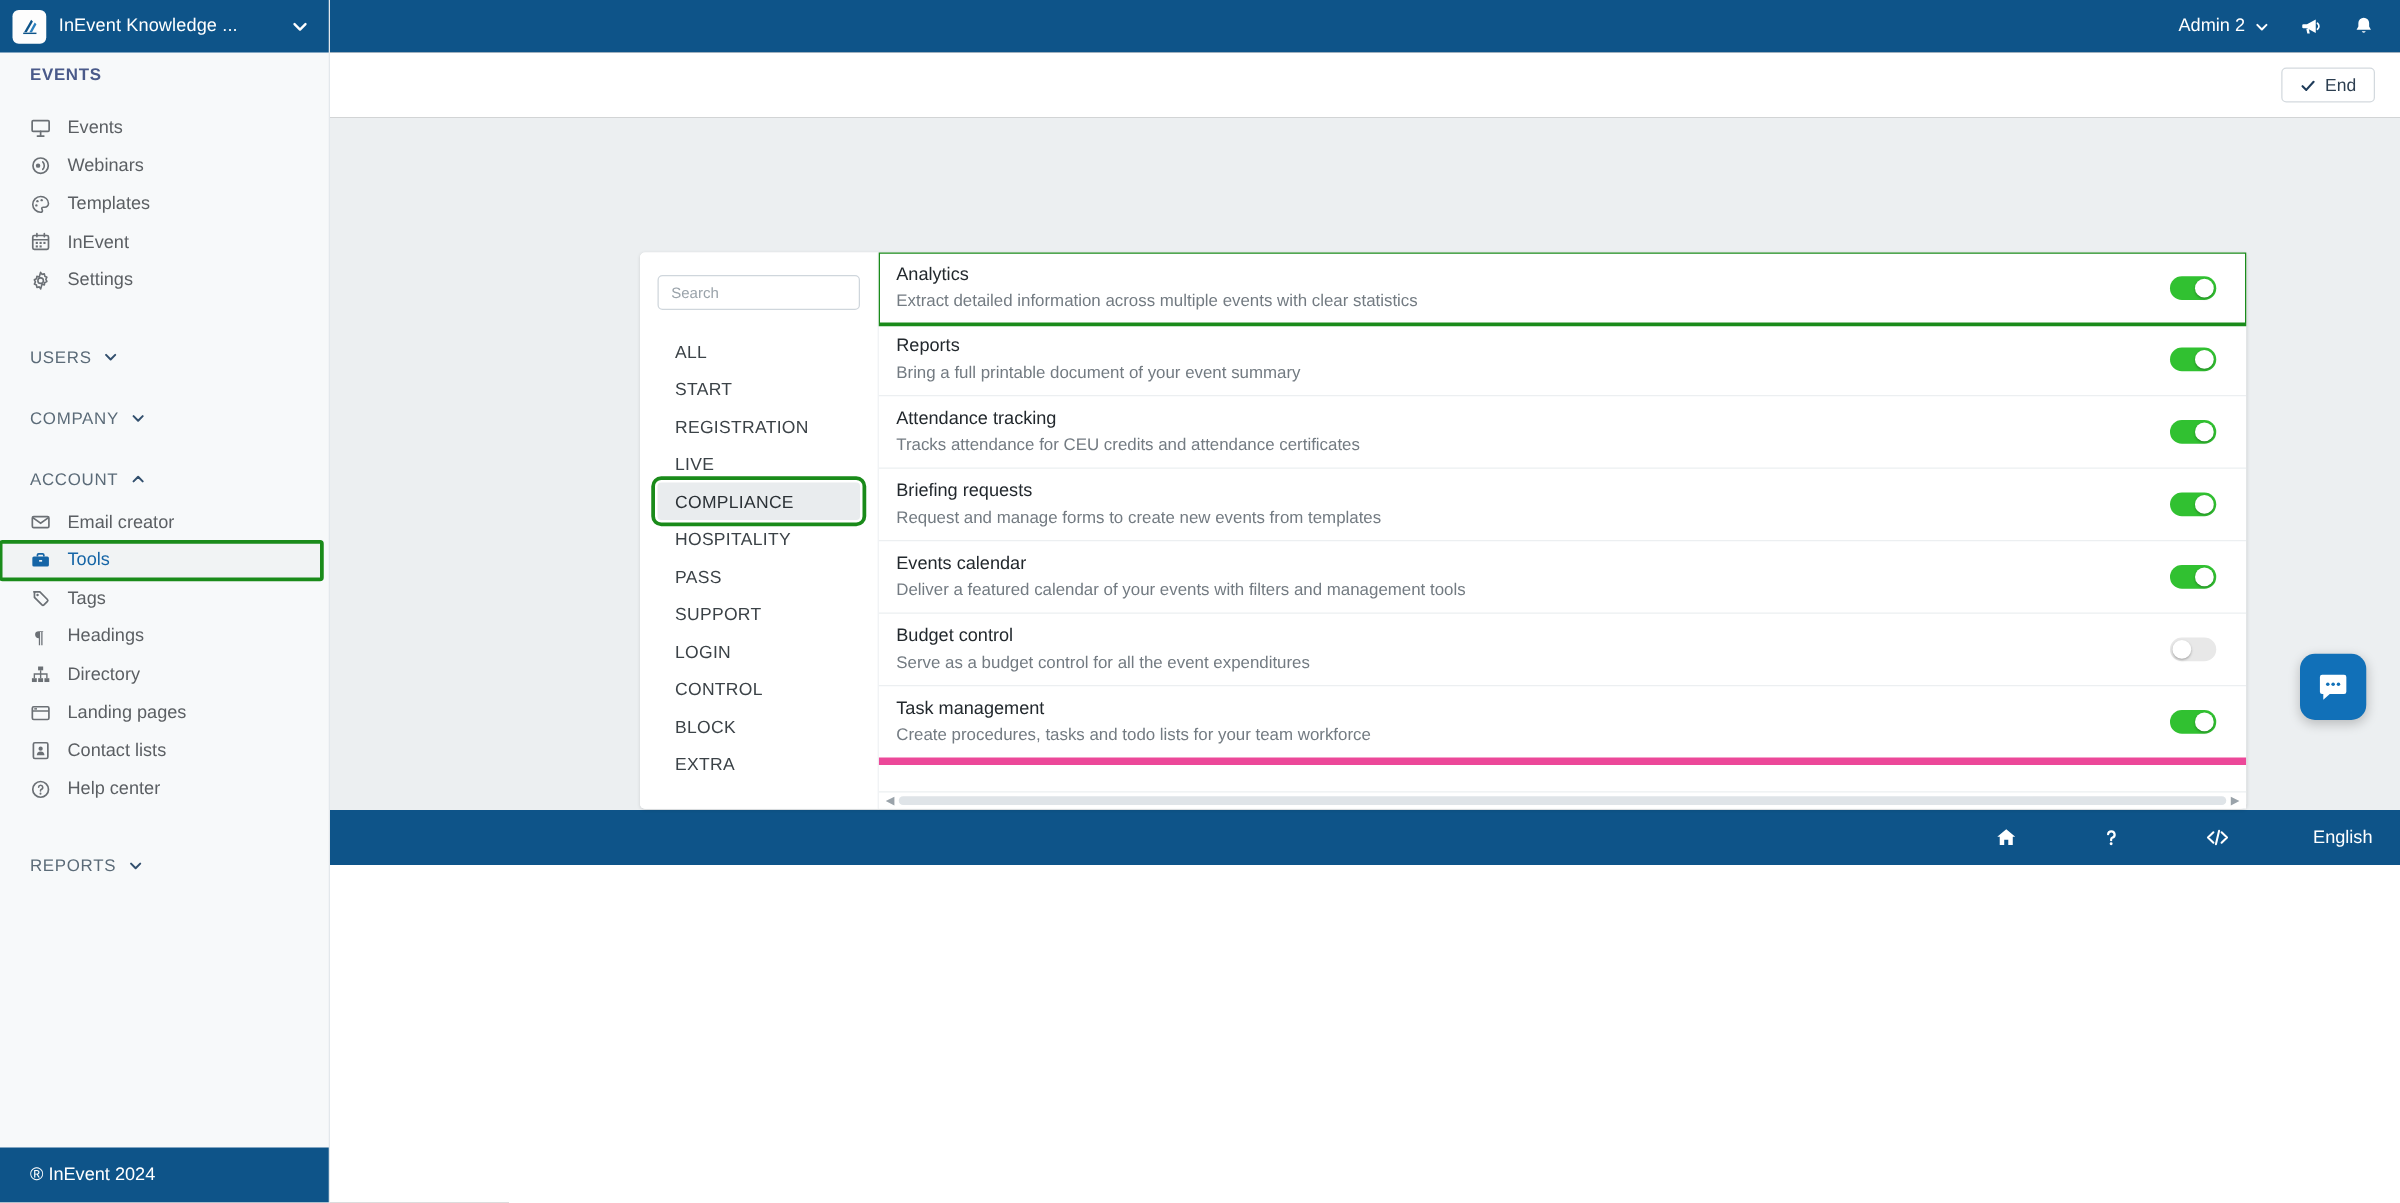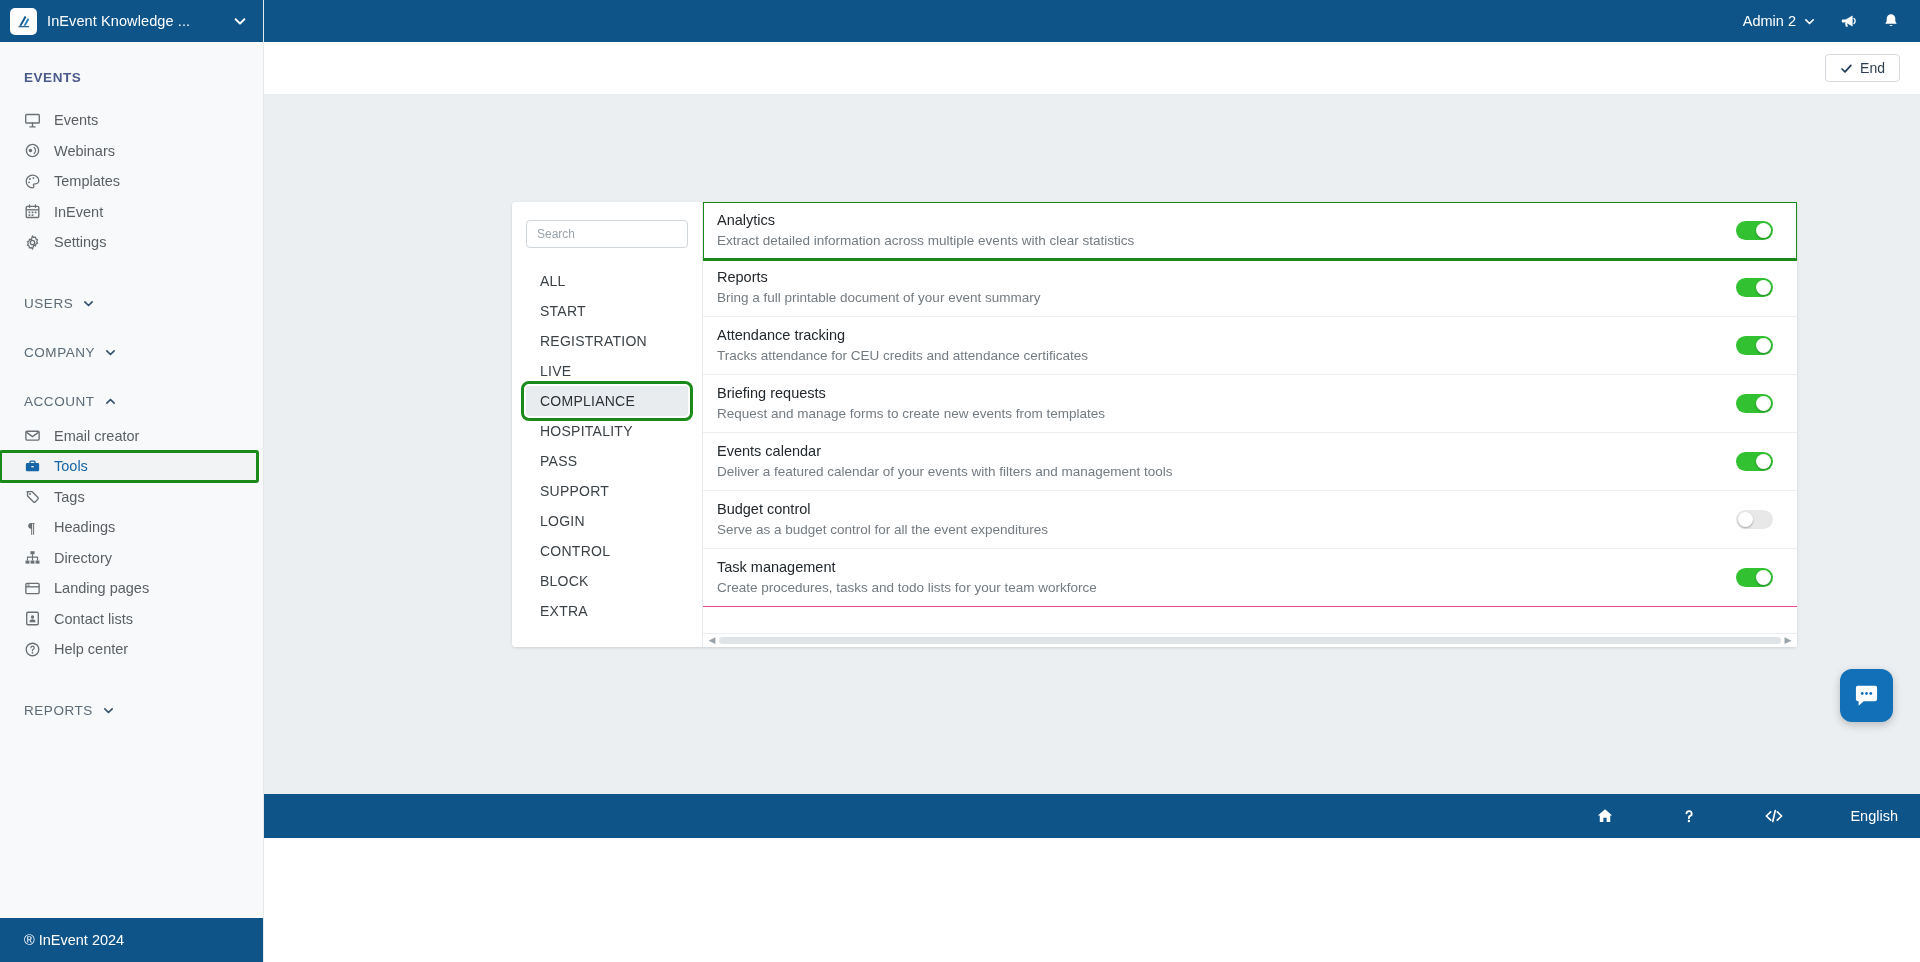--- a/index.html
+++ b/index.html
@@ -2,21 +2,21 @@
 <html><head>
 <meta charset="utf-8">
 <style>
   * { box-sizing: border-box; margin: 0; padding: 0; }
   html, body {
     width: 1920px; height: 962px;
     font-family: "Liberation Sans", sans-serif;
     background: #ffffff;
     overflow: hidden;
   }
-  .app { position: relative; width: 1920px; height: 838px; display: flex; }
+  .app { position: relative; width: 1920px; height: 692px; display: flex; }
 
   
   .sidebar {
     width: 264px; height: 962px;
     background: #f7f9fa;
     border-right: 1px solid #e3e8ec;
     display: flex; flex-direction: column;
     position: relative;
   }
   .brand {
@@ -29,21 +29,21 @@
     background: #fdfdfd; display: flex; align-items: center; justify-content: center;
     flex: 0 0 27px; margin-right: 10px;
   }
   .brand-logo svg { display:block; }
   .brand-title {
     color: #ffffff; font-size: 14.5px; letter-spacing: .1px;
     white-space: nowrap; overflow: hidden; flex: 1;
   }
   .brand-caret { color: #ffffff; margin-left: 6px; margin-right: 6px; display:flex; }
 
-  .sb-scroll { flex: 1; overflow: hidden; padding-top: 18px; }
+  .sb-scroll { flex: 1; overflow: hidden; }
 
   .sb-section-head {
     font-size: 13.5px; font-weight: bold; color: #4a5a8a;
     letter-spacing: .55px; padding: 10px 20px 10px 24px;
   }
   .sb-group-head {
     font-size: 13.5px; font-weight: normal; color: #5b6b78;
     letter-spacing: .55px; padding: 12px 20px 12px 24px;
     display: flex; align-items: center; cursor: pointer;
   }
@@ -144,21 +144,21 @@
 
   
   .toolcol { flex: 1; position: relative; display: flex; flex-direction: column; overflow: hidden; }
   .toollist { flex: 1; }
   .toolrow {
     display: flex; align-items: center;
     min-height: 47px; padding: 9px 24px 9px 14px;
     border-bottom: 1px solid #eceff1;
     position: relative;
   }
-  .toolrow:last-child { border-bottom: 1px solid #ec4899; justify-content: flex-end; }
+  .toolrow:last-child { border-bottom: 6px solid #ec4899; justify-content: flex-end; }
   .toolrow.hl {
     outline: 3px solid #1a8b1a; outline-offset: -1px;
     border-bottom: none;
   }
   .toolinfo { flex: 1; min-width: 0; }
   .tooltitle { font-size: 14.5px; color: #22282d; line-height: 1.3; }
   .tooldesc { font-size: 13.5px; color: #737b82; line-height: 1.35; margin-top: 2px; }
 
   .toggle {
     width: 37px; height: 19px; border-radius: 10px;

